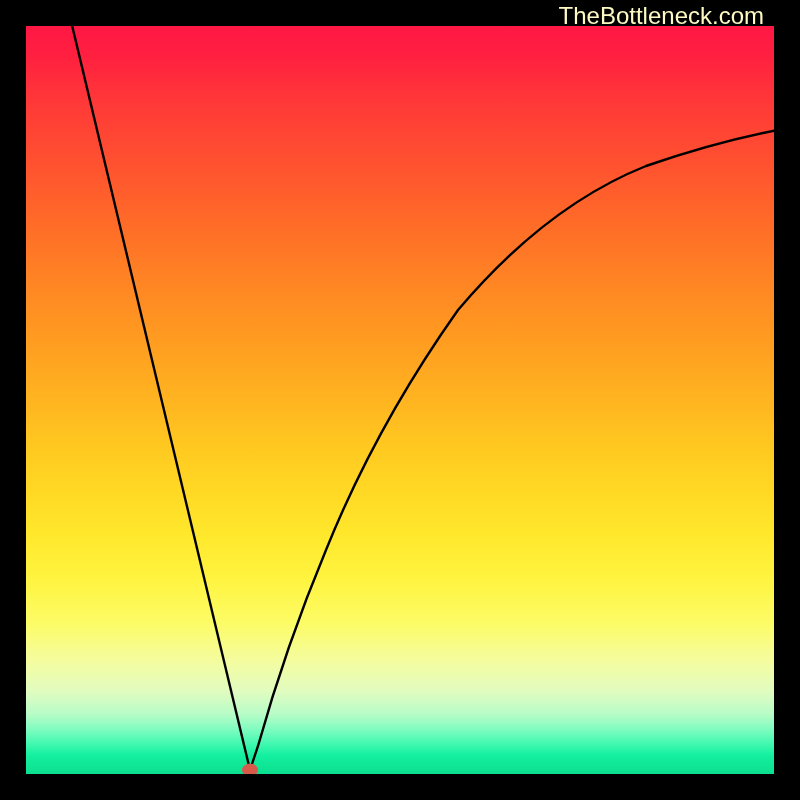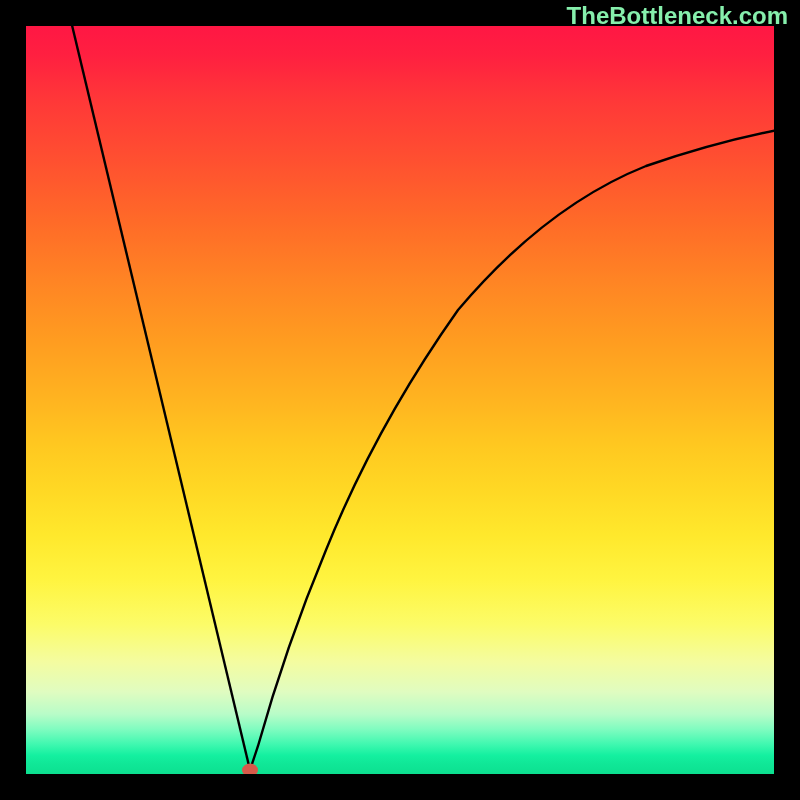--- a/index.html
+++ b/index.html
@@ -7,24 +7,24 @@
     width: 800px;
     height: 800px;
     background: #000;
     position: relative;
     overflow: hidden;
     font-family: Arial, sans-serif;
   }
   .watermark {
     position: absolute;
     top: 2px;
-    right: 12px;
-    color: #86efac;
+    right: 36px;
+    color: #fef9c3;
     font-size: 24px;
-    font-weight: 700;
+    font-weight: 400;
     z-index: 10;
   }
   .plot-area {
     position: absolute;
     top: 26px;
     left: 26px;
     width: 748px;
     height: 748px;
     overflow: hidden;
   }

